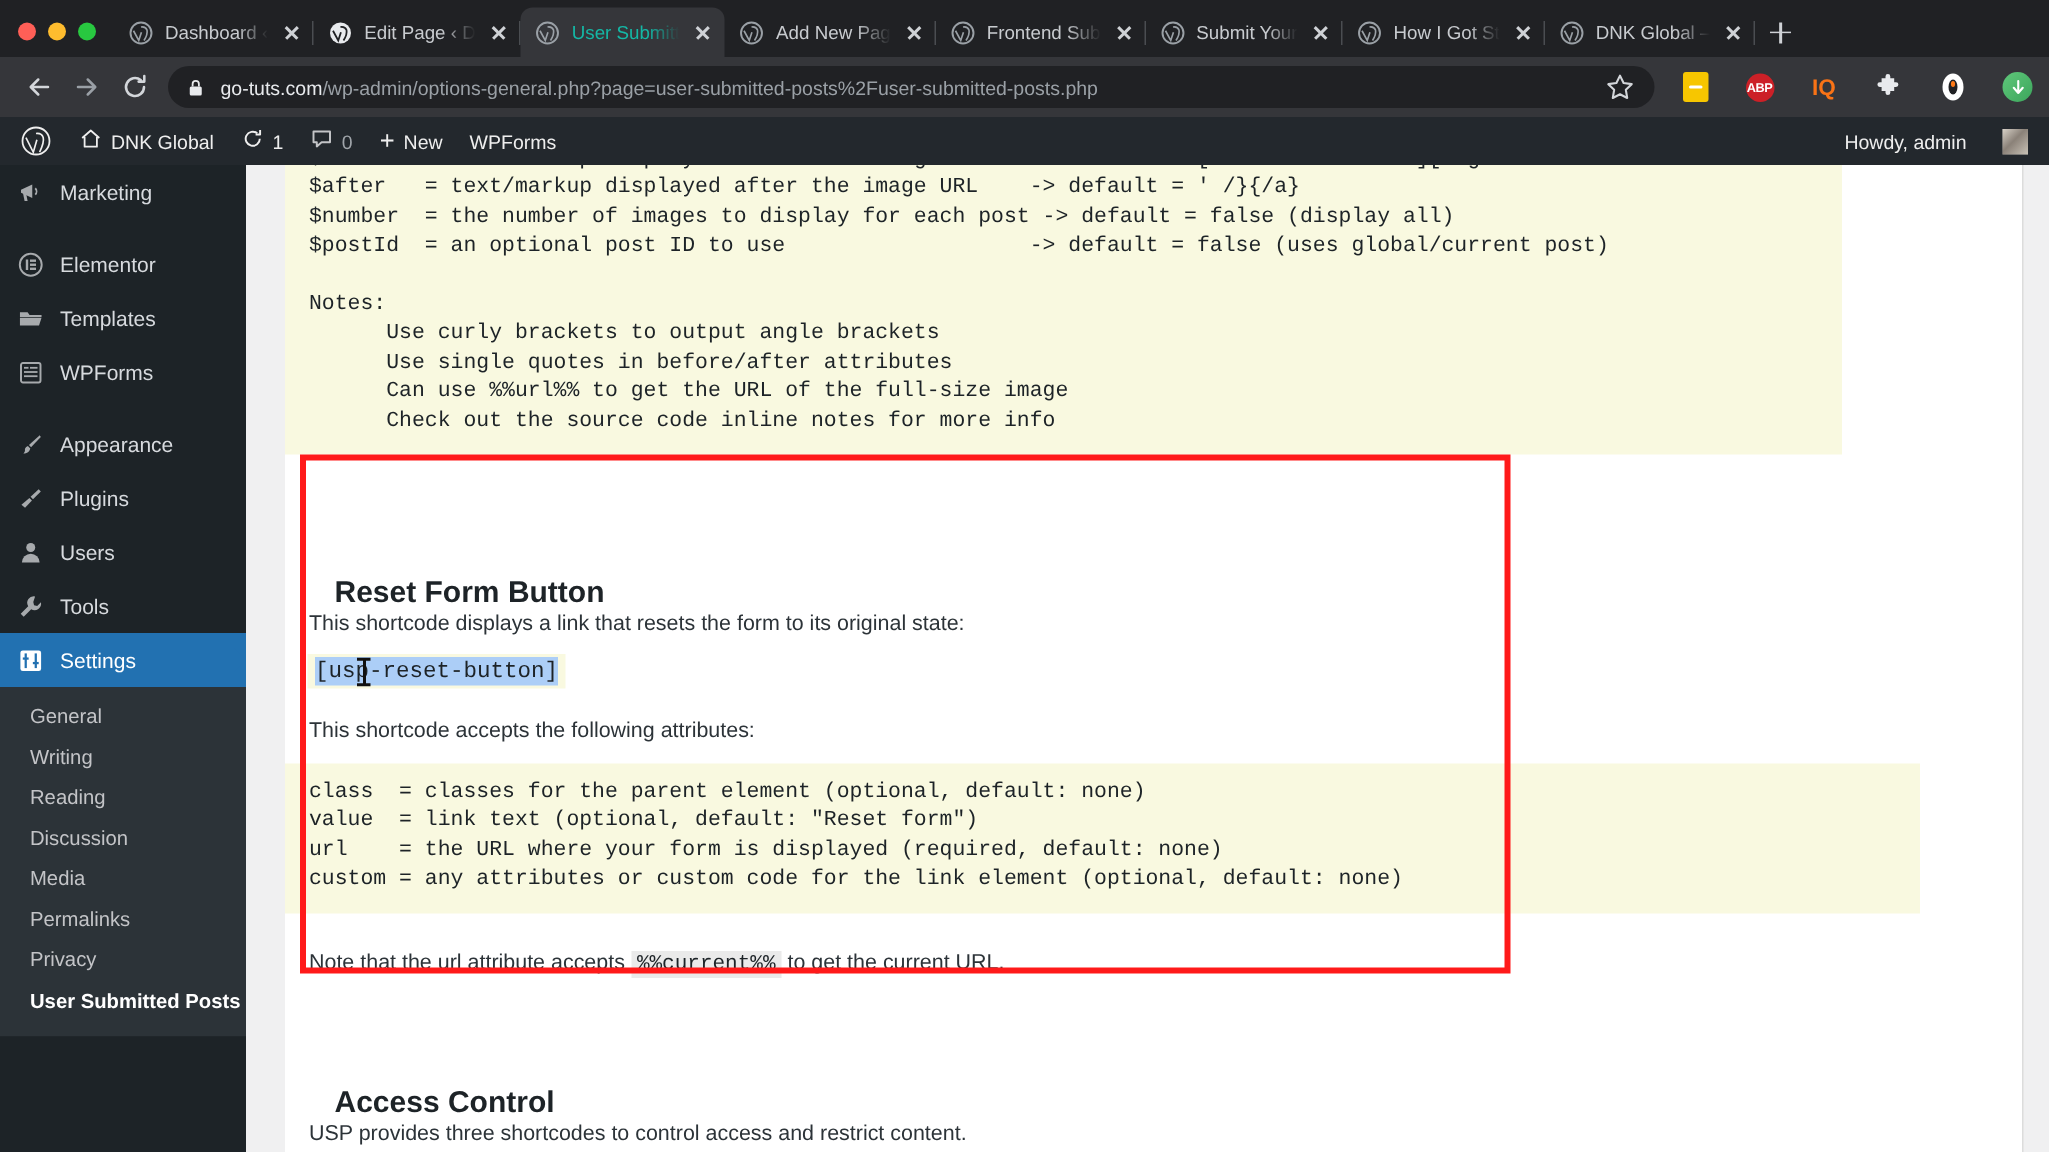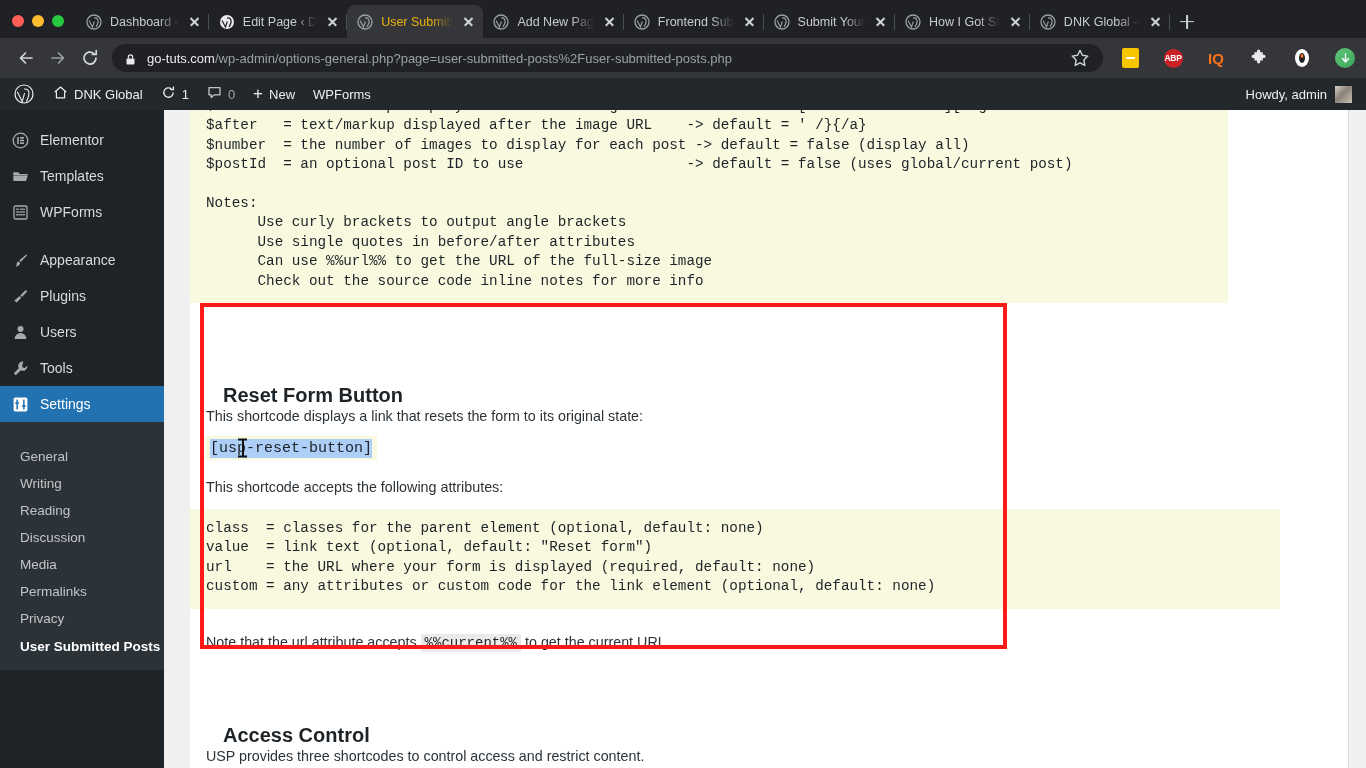--- a/index.html
+++ b/index.html
@@ -27,21 +27,21 @@
   .tab {
     height: 33px; display: flex; align-items: center;
     padding: 0 6px 0 10px; min-width: 0;
     position: relative; color: #c8cbcf; font-size: 12.5px;
     border-radius: 8px 8px 0 0;
   }
   .tab:not(.active)::after {
     content: ""; position: absolute; right: 0; top: 9px;
     height: 16px; width: 1px; background: #4a4d51;
   }
-  .tab.active { background: #35363a; color: #eab308; margin-top: 44px; }
+  .tab.active { background: #35363a; color: #14b8a6; margin-top: 44px; }
   .tab.active::after { display: none; }
   .tab .favicon {
     width: 16px; height: 16px; flex: 0 0 16px; margin-right: 8px;
     display: inline-block;
   }
   .tab .tlabel {
     white-space: nowrap; overflow: hidden;
     max-width: 92px; flex: 1 1 auto;
     -webkit-mask-image: linear-gradient(to right, #000 70%, transparent 100%);
             mask-image: linear-gradient(to right, #000 70%, transparent 100%);
@@ -104,21 +104,21 @@
 
   
   .wpadminbar {
     height: 32px; background: #23282d; color: #eeeeee;
     display: flex; align-items: center; font-size: 13px;
     padding-left: 4px;
   }
   .ab-item { display: flex; align-items: center; gap: 6px; padding: 0 9px; height: 32px; color: #eee; }
   .ab-item.logo { font-size: 20px; padding: 0 10px; }
   .ab-spacer { flex: 1 1 auto; }
-  .ab-right { display: flex; align-items: center; gap: 8px; padding-right: 14px; font-size: 13px; }
+  .ab-right { display: flex; align-items: center; gap: 24px; padding-right: 14px; font-size: 13px; }
   .ab-avatar { width: 17px; height: 17px; background: #6b6f74; display: inline-block;
                background-image: linear-gradient(135deg,#d8d2c8 0%, #8a8178 45%, #c9c2b6 100%); }
 
   
   .wpbody { display: flex; height: 736px; background: #f0f0f1; }
 
   
   .adminmenu {
     width: 164px; flex: 0 0 164px; background: #1d2327;
     color: #f0f0f1; font-size: 14px; position: relative;
@@ -137,21 +137,21 @@
   .menu-item.current {
     background: #2271b1; color: #fff; font-weight: 400;
   }
   .menu-item.current .mi-icon { color: #fff; }
   .menu-item.current::after {
     content: ""; position: absolute; right: -8px; top: 50%;
     transform: translateY(-50%);
     border: 8px solid transparent; border-left-color: #2271b1;
   }
   .menu-sep { height: 12px; }
-  .submenu { background: #2c3338; padding: 21px 0 9px 0; }
+  .submenu { background: #2c3338; padding: 6px 0 9px 0; }
   .submenu a {
     display: block; padding: 6px 0 6px 20px; color: #c3c4c7; font-size: 13.5px;
   }
   .submenu a.current { color: #fff; font-weight: bold; line-height: 17px; }
   .menu-fill { flex: 1 1 auto; background: #1d2327; }
 
   
   .content-wrap {
     flex: 1 1 auto; background: #f0f0f1;
     display: flex; position: relative; overflow: hidden;
@@ -436,20 +436,30 @@
     <div class="ab-right">
       <span>Howdy, admin</span>
       <span class="ab-avatar"></span>
     </div>
   </div>
 
   <div class="wpbody">
 
     <div class="adminmenu">
 
+      <div class="menu-item">
+        <span class="mi-icon">
+          <svg width="17" height="17" viewBox="0 0 17 17">
+              <path d="M2 6.5 L9.5 3 v9 L2 8.5 Z" fill="#a7aaad"></path>
+              <path d="M3.3 8.6 L4.4 14 h2 L5.4 9" fill="#a7aaad"></path>
+              <path d="M11.5 5.5 a3 3 0 0 1 0 4.2" fill="none" stroke="#a7aaad" stroke-width="1.2"></path>
+            </svg>
+        </span>
+        <span>Marketing</span>
+      </div>
 
       <div class="menu-sep"></div>
 
       <div class="menu-item">
         <span class="mi-icon">
           <svg width="17" height="17" viewBox="0 0 17 17">
               <circle cx="8.5" cy="8.5" r="7.3" fill="none" stroke="#a7aaad" stroke-width="1.3"></circle>
               <rect x="5.2" y="5" width="1.6" height="7" fill="#a7aaad"></rect>
               <rect x="8" y="5" width="4" height="1.6" fill="#a7aaad"></rect>
               <rect x="8" y="7.7" width="4" height="1.6" fill="#a7aaad"></rect>

